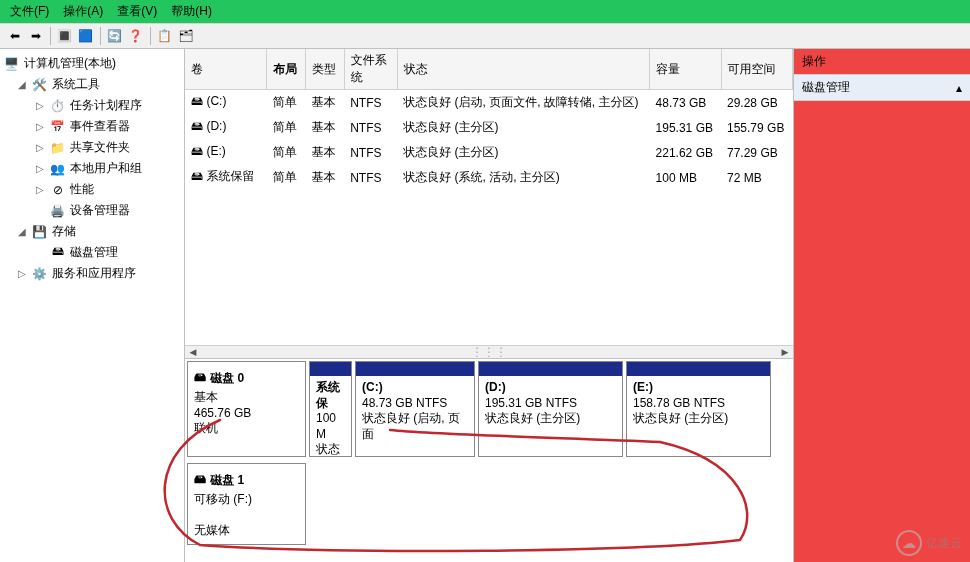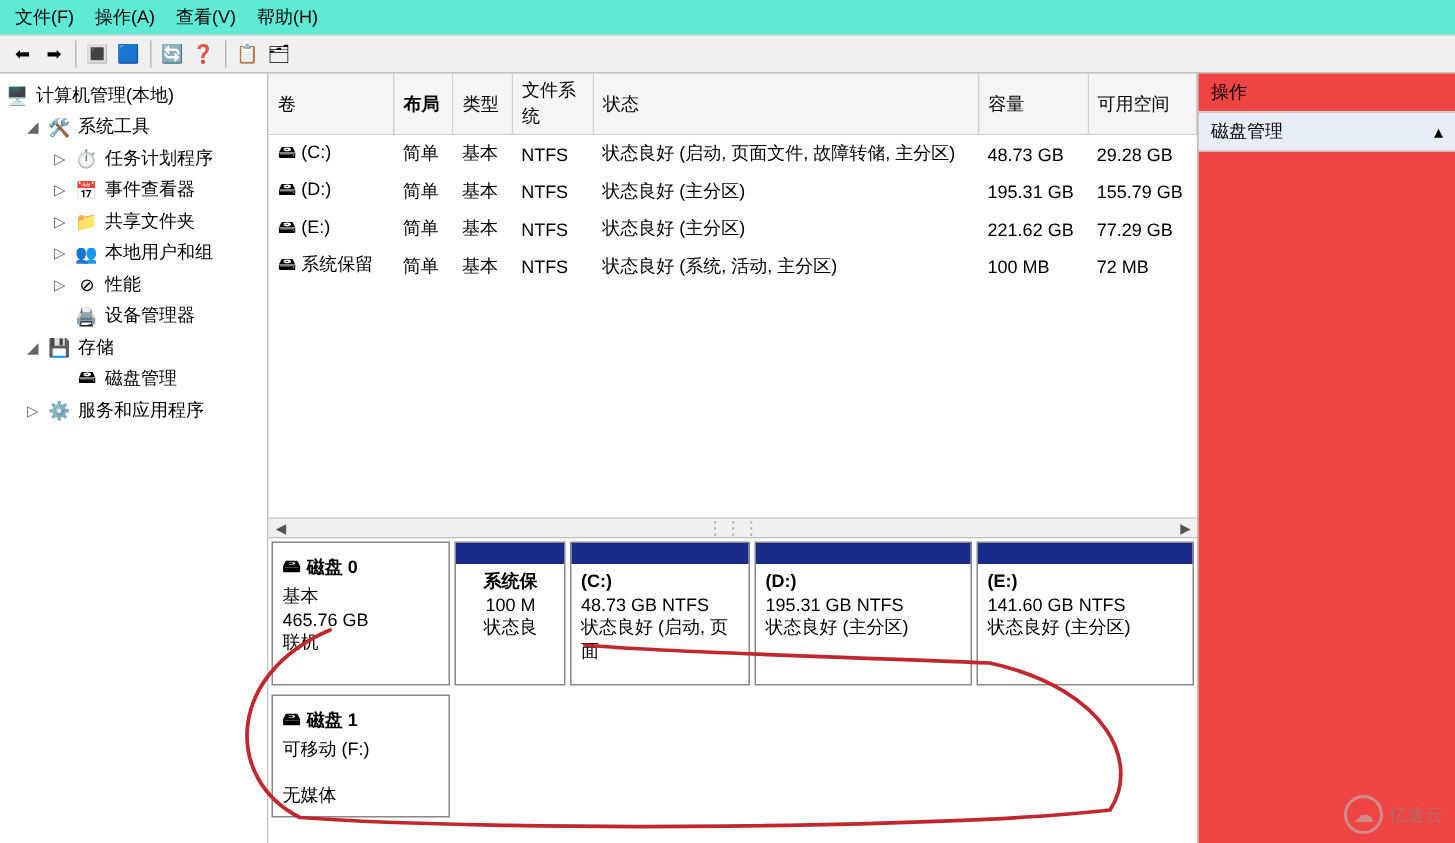--- a/index.html
+++ b/index.html
@@ -1,17 +1,17 @@
 <!DOCTYPE html>
 <html><head>
 <meta charset="utf-8">
 <style>
 * { margin: 0; padding: 0; box-sizing: border-box; font-family: "Microsoft YaHei", SimSun, sans-serif; font-size: 12px; }
 body { background: #fff; width: 970px; height: 562px; overflow: hidden; }
-.menubar { display: flex; gap: 14px; padding: 3px 10px; background: #5eead4; border-bottom: 1px solid #d4d4d4; }
+.menubar { display: flex; gap: 14px; padding: 3px 10px; background: #22c55e; border-bottom: 1px solid #d4d4d4; }
 .menubar span { cursor: default; }
 .toolbar { display: flex; align-items: center; gap: 3px; padding: 3px 6px; background: #f0f0f0; border-bottom: 1px solid #c0c0c0; }
 .tb-btn { width: 18px; height: 18px; display: inline-flex; align-items: center; justify-content: center; border: 1px solid transparent; }
 .tb-sep { width: 1px; height: 18px; background: #b8b8b8; margin: 0 2px; }
 .main-area { display: flex; height: 513px; }
 .left-pane { width: 185px; border-right: 1px solid #c0c0c0; overflow: auto; padding: 4px 0; }
 .tree-node { display: flex; align-items: center; padding: 2px 4px; gap: 4px; cursor: default; }
 .indent-1 { padding-left: 18px; }
 .indent-2 { padding-left: 36px; }
 .expander { width: 10px; font-size: 10px; color: #666; }
@@ -197,42 +197,42 @@
         <div class="disk-head">
           <div class="dh-title">
               <span>🖴</span>
               <span>磁盘 0</span>
             </div>
           <div>基本</div>
           <div>465.76 GB</div>
           <div>联机</div>
         </div>
         <div class="parts" id="disk0-parts">
-            <div class="part-box" style="width: 74px; text-align: center;">
+            <div class="part-box" style="width: 43px;">
               <div class="part-cap"></div>
   <div class="part-body"><b>系统保</b><br>
   <span>100 M</span><br>
   <span>状态良</span></div>
             </div>
             <div class="part-box" style="width: 120px;">
               <div class="part-cap"></div>
   <div class="part-body"><b>(C:)</b><br>
   <span>48.73 GB NTFS</span><br>
   <span>状态良好 (启动, 页面</span></div>
             </div>
             <div class="part-box" style="width: 145px;">
               <div class="part-cap"></div>
   <div class="part-body"><b>(D:)</b><br>
   <span>195.31 GB NTFS</span><br>
   <span>状态良好 (主分区)</span></div>
             </div>
             <div class="part-box" style="width: 145px;">
               <div class="part-cap"></div>
   <div class="part-body"><b>(E:)</b><br>
-  <span>141.60 GB NTFS</span><br>
+  <span>158.78 GB NTFS</span><br>
   <span>状态良好 (主分区)</span></div>
             </div>
           </div>
       </div>
 
       <div class="disk-row" style="height:82px">
         <div class="disk-head" style="width:119px">
           <div class="dh-title">
               <span>🖴</span>
               <span>磁盘 1</span>

